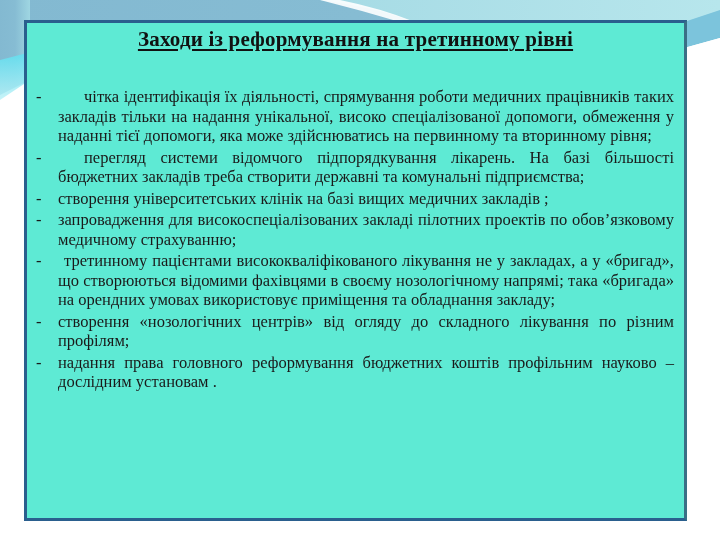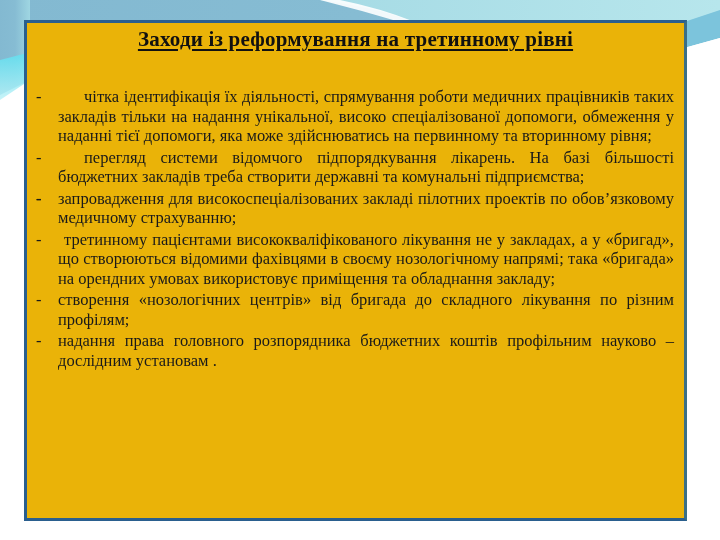--- a/index.html
+++ b/index.html
@@ -20,21 +20,21 @@
       width: 720px; height: 540px;
     }
     .slide-box {
       position: absolute;
       left: 24px;
       top: 20px;
       width: 657px;
       height: 495px;
       border: 3px solid #2a5f8e;
       border-right-color: #3a6f86;
-      background: #eab308;
+      background: #5eead4;
       box-sizing: content-box;
     }
     .title {
       position: absolute;
       left: 0;
       right: 0;
       top: 4px;
       text-align: center;
       font-family: "Liberation Serif", serif;
       font-weight: bold;
@@ -116,31 +116,32 @@
     <li class="item">
       <span class="dash">-</span>
       <span class="indent-first"></span><span>чітка ідентифікація їх діяльності, спрямування роботи медичних працівників таких закладів тільки на надання унікальної, високо спеціалізованої допомоги, обмеження у наданні тієї допомоги, яка може здійснюватись на первинному та вторинному рівня;</span>
     </li>
     <li class="item">
       <span class="dash">-</span>
       <span class="indent-first"></span><span>перегляд системи відомчого підпорядкування лікарень. На базі більшості бюджетних закладів треба створити державні та комунальні підприємства;</span>
     </li>
     <li class="item">
       <span class="dash">-</span>
+      <span>створення університетських клінік на базі вищих медичних закладів ;</span>
     </li>
     <li class="item">
       <span class="dash">-</span>
       <span>запровадження для високоспеціалізованих закладі пілотних проектів по обов’язковому медичному страхуванню;</span>
     </li>
     <li class="item">
       <span class="dash">-</span>
       <span class="indent-small"></span><span>третинному пацієнтами висококваліфікованого лікування не у закладах, а у «бригад», що створюються відомими фахівцями в своєму нозологічному напрямі; така «бригада» на орендних умовах використовує приміщення та обладнання закладу;</span>
     </li>
     <li class="item">
       <span class="dash">-</span>
-      <span>створення «нозологічних центрів» від бригада до складного лікування по різним профілям;</span>
+      <span>створення «нозологічних центрів» від огляду до складного лікування по різним профілям;</span>
     </li>
     <li class="item">
       <span class="dash">-</span>
-      <span>надання права головного розпорядника бюджетних коштів профільним науково – дослідним установам .</span>
+      <span>надання права головного реформування бюджетних коштів профільним науково – дослідним установам .</span>
     </li>
   </ul>
 </div>
 
 </body></html>

